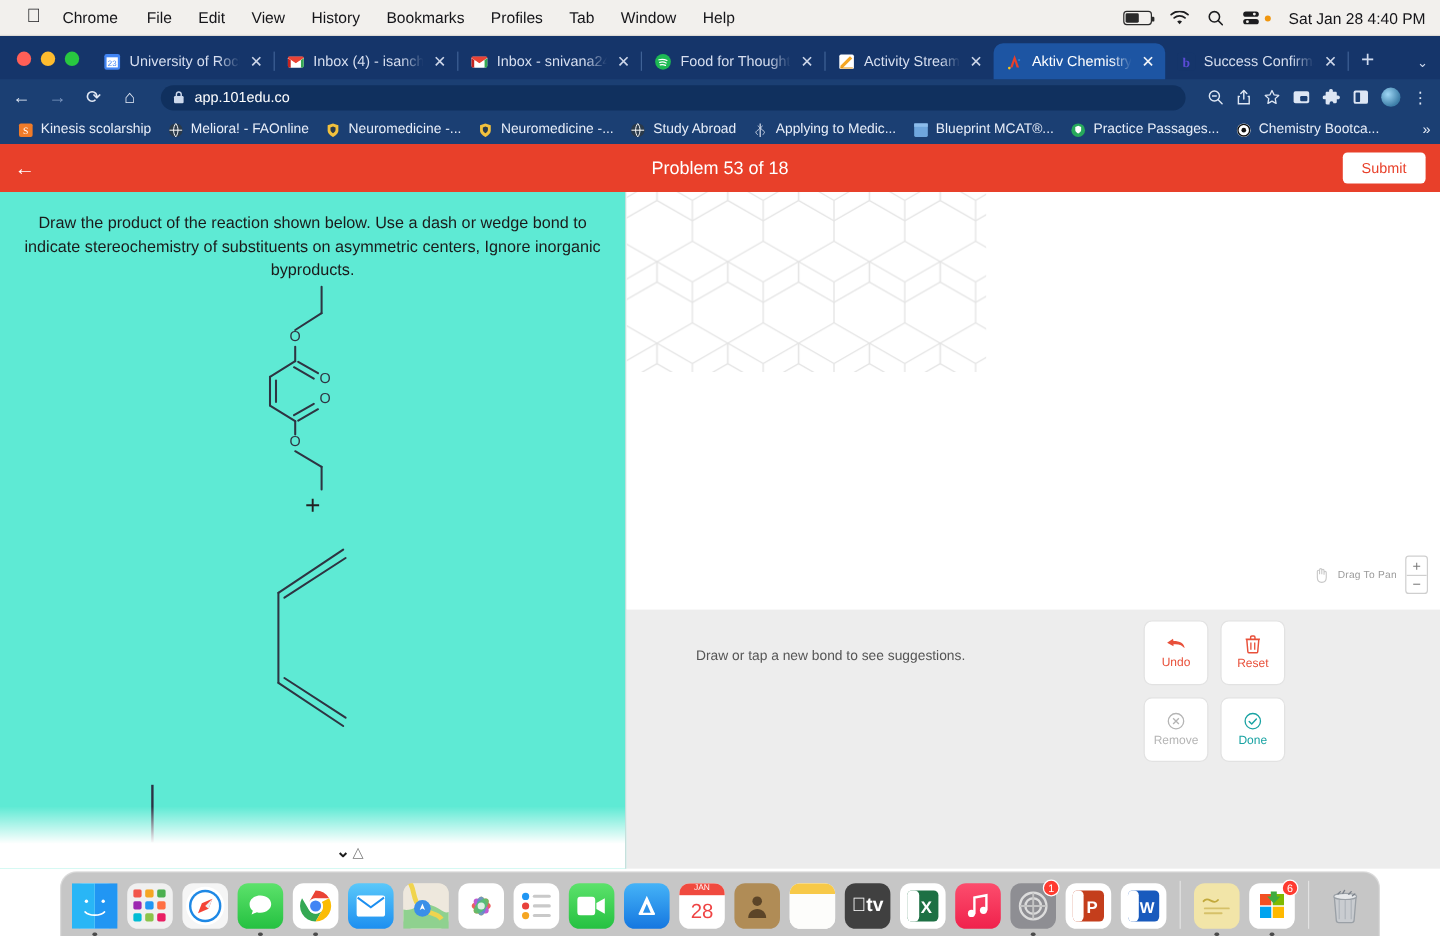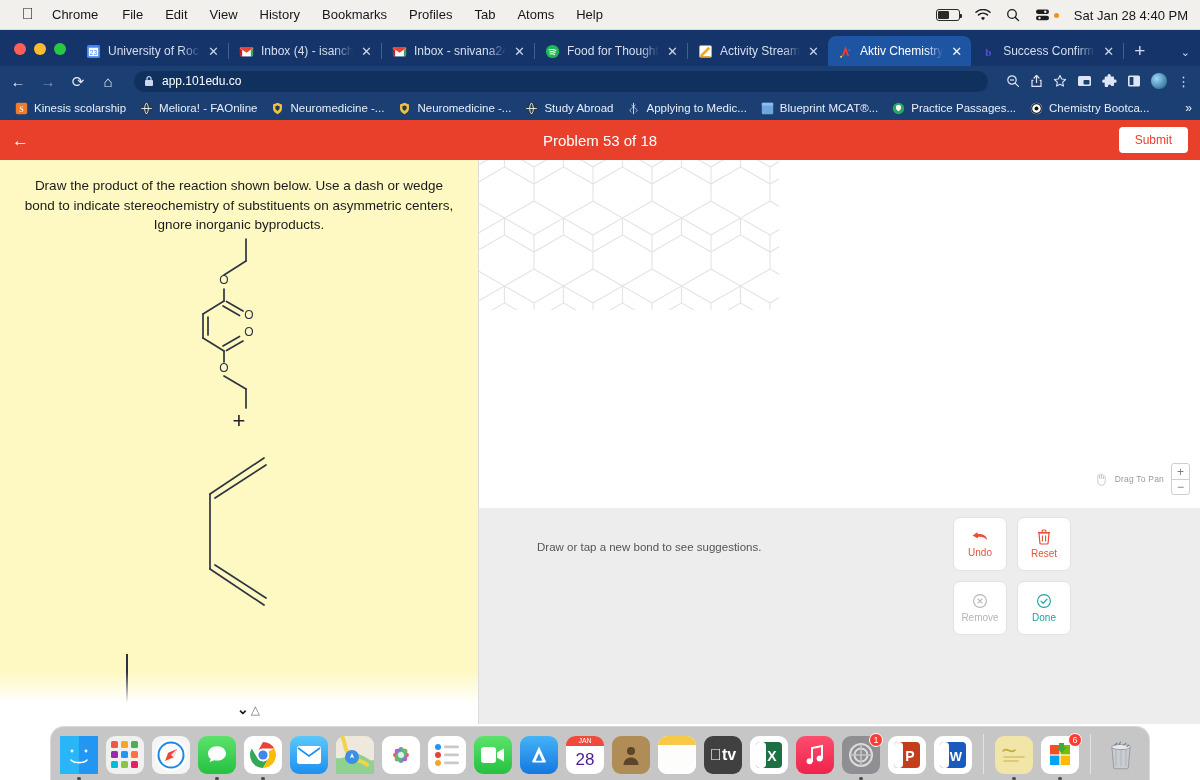--- a/index.html
+++ b/index.html
@@ -94,21 +94,21 @@
   #problem-title { position: absolute; left: 0; right: 0; text-align: center; font-size: 15px; pointer-events: none; }
   #submit-btn {
     position: absolute; right: 12px; background: #fff; color: #e8402a;
     font-size: 12px; padding: 6px 16px; border-radius: 4px; border: none;
     font-family: "Liberation Sans", sans-serif;
   }
 
   #body { flex: 1; display: flex; min-height: 0; }
 
   
-  #leftpane { width: 479px; border-right: 1px solid #dcdcdc; position: relative; background: #fef9c3; overflow: hidden; }
+  #leftpane { width: 522px; border-right: 1px solid #dcdcdc; position: relative; background: #5eead4; overflow: hidden; }
   #qtext { padding: 16px 18px 0; font-size: 13.5px; line-height: 1.45; text-align: center; color: #1b1b1b; }
   #struct-area { position: relative; }
   .mol { display: block; margin: 0 auto; }
   #plus { text-align: center; font-size: 22px; color: #222; line-height: 1; }
   #scroll-indicator { position: absolute; right: 218px; bottom: 8px; display: flex; align-items: flex-end; gap: 2px; }
   .chev { font-size: 14px; color: #1c1c1c; line-height: 1; font-weight: bold; }
   .delta { font-size: 12px; color: #777; line-height: 1; }
   #cursor-bar { position: absolute; left: 126px; bottom: 22px; width: 2px; height: 48px; background: #2b3245; }
   #left-fade { position: absolute; left: 0; right: 0; bottom: 0; height: 52px;
     background: linear-gradient(to bottom, rgba(255,255,255,0), #ffffff 60%); pointer-events: none; }
@@ -165,21 +165,21 @@
 <div id="menubar">
   <span class="apple-logo"></span>
   <span class="menu-item bold">Chrome</span>
   <span class="menu-item">File</span>
   <span class="menu-item">Edit</span>
   <span class="menu-item">View</span>
   <span class="menu-item">History</span>
   <span class="menu-item">Bookmarks</span>
   <span class="menu-item">Profiles</span>
   <span class="menu-item">Tab</span>
-  <span class="menu-item">Atoms</span>
+  <span class="menu-item">Window</span>
   <span class="menu-item">Help</span>
 
   <div id="menubar-right">
     <span class="battery">
         <span class="battery-fill"></span>
       </span>
     <svg width="16" height="13" viewBox="0 0 16 13">
       <path d="M8 11.3l-2-2.4a3.1 3.1 0 014 0z" fill="#1d1d1f"></path>
       <path d="M3.5 5.9a6.9 6.9 0 019 0" stroke="#1d1d1f" stroke-width="1.5" fill="none" stroke-linecap="round"></path>
       <path d="M1 3.2a10.5 10.5 0 0114 0" stroke="#1d1d1f" stroke-width="1.5" fill="none" stroke-linecap="round"></path>
@@ -675,21 +675,21 @@
           <path d="M12 3.5l6.6 14.5h-3.2L12 10.2 8.6 18H5.4z" fill="#fff"></path>
           <path d="M6 18.6h12" stroke="#fff" stroke-width="1.8" stroke-linecap="round"></path>
           </svg>
       </div>
         <span class="run-dot off"></span>
     </div>
 
     <div class="dock-item">
       <div class="dock-icon" style="background:#fff;flex-direction:column;overflow:hidden">
         <div style="width:100%;background:#f04a3f;color:#fff;font-size:7px;text-align:center;line-height:10px">JAN</div>
-        <div style="flex:1;display:flex;align-items:center;justify-content:center;color:#4c1d95;font-size:17px">28</div>
+        <div style="flex:1;display:flex;align-items:center;justify-content:center;color:#ef4444;font-size:17px">28</div>
       </div>
         <span class="run-dot off"></span>
     </div>
 
     <div class="dock-item">
       <div class="dock-icon" style="background:#b08c56">
         <svg width="20" height="22" viewBox="0 0 20 22">
             <circle cx="10" cy="7" r="4" fill="#5c4528"></circle>
           <path d="M2.5 21c0-4.4 3.4-7.5 7.5-7.5s7.5 3.1 7.5 7.5z" fill="#5c4528"></path>
           </svg>

